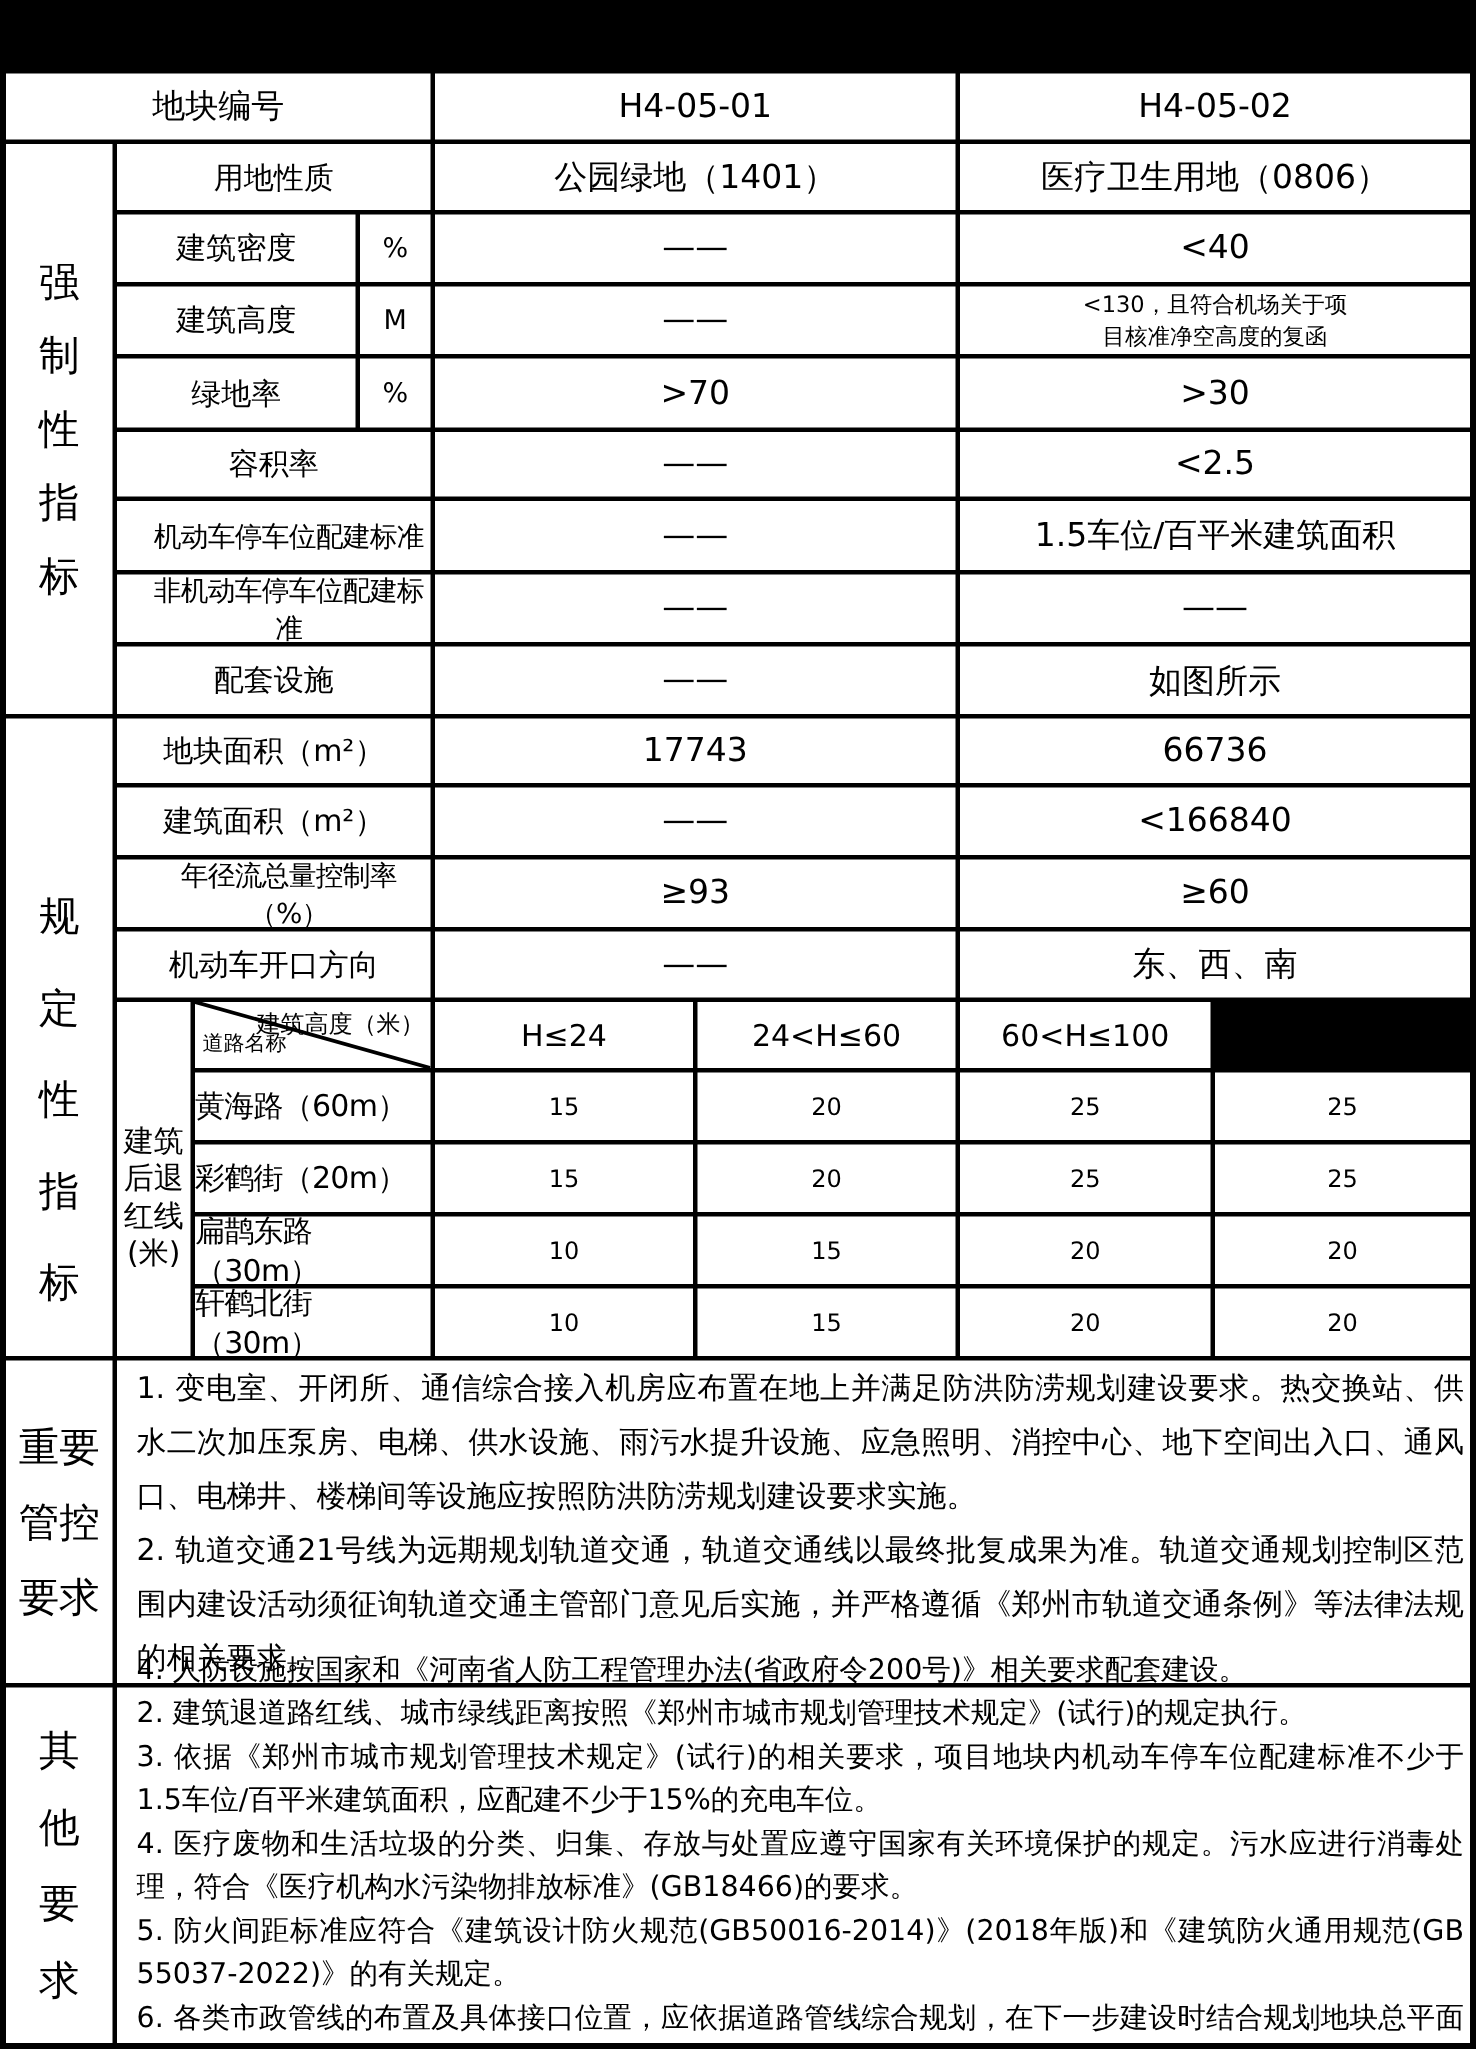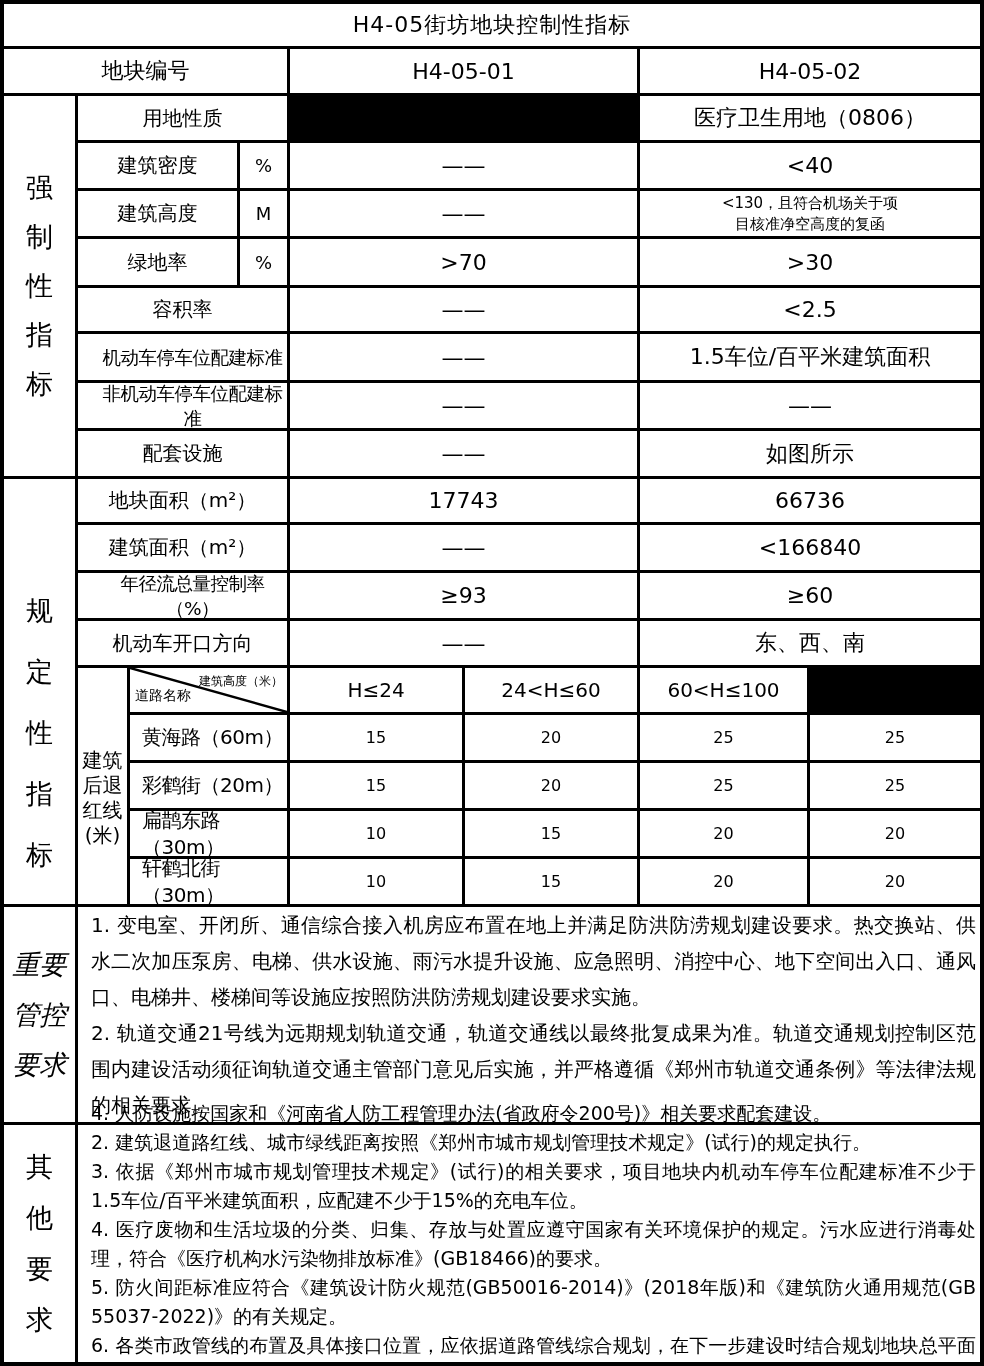--- a/index.html
+++ b/index.html
@@ -19,54 +19,54 @@
   .title { font-size:22px; letter-spacing:1px; }
   .head  { font-size:22px; }
   .label { font-size:20px; }
   .label.long { font-size:18.5px; letter-spacing:-0.5px;padding-left:20px; }
   .unit  { font-size:18px; }
   .val   { font-size:22px; }
   .val2  { flex-direction:column; font-size:15px; line-height:21px; }
   .vcol  { background:#fff; display:flex; flex-direction:column; align-items:center; justify-content:center; font-size:27px; }
   .vcol.g13 { gap:13px; }
   .vcol.g25 { gap:25px; padding-top:82px; }
-  .vcol.g14 { gap:14px;font-style:italic; }
+  .vcol.g14 { gap:14px; }
   .vcol.g15 { gap:15px; }
   .group-label { background:#fff; display:flex; flex-direction:column; align-items:center; justify-content:center; font-size:20px; line-height:20px; gap:5px; padding-top:22px; }
   .corner { background:#fff; position:relative; }
-  .corner .tr { position:absolute; top:5px; right:4px; font-size:12px; }
+  .corner .tr { position:absolute; top:5px; right:4px; font-size:16px; }
   .corner .bl { position:absolute; bottom:7px; left:5px; font-size:14px; }
   .sub-h { font-size:20px; }
-  .road  { font-size:20px; justify-content:flex-start; text-align:left; padding-left:12px; letter-spacing:-0.5px; }
+  .road  { font-size:20px; justify-content:flex-start; text-align:left; padding-left:0; letter-spacing:-0.5px; }
   .num   { font-size:16px; }
   .req { background:#fff; display:flex; flex-direction:column; justify-content:center; text-align:justify; padding:8px 4px 8px 13px; }
   .req-important p { line-height:36px; font-size:20px; }
   .req-other p { line-height:29px; font-size:19px; }
 </style>
 </head>
 <body>
 
 <div class="page">
   <div class="grid">
 
-    <div class="c title" style="grid-area:1/1/2/9">H4-05街坊地块控制性指标</div>
 
     <div class="c head" style="grid-area:2/1/3/5">地块编号</div>
     <div class="c head" style="grid-area:2/5/3/7">H4-05-01</div>
     <div class="c head" style="grid-area:2/7/3/9">H4-05-02</div>
 
     <div class="vcol g13" style="grid-area:3/1/11/2">
       <span>强</span>
       <span>制</span>
       <span>性</span>
       <span>指</span>
       <span>标</span>
     </div>
 
     <div class="c label" style="grid-area:3/2/4/5">用地性质</div>
+    <div class="c val" style="grid-area:3/5/4/7">公园绿地（1401）</div>
     <div class="c val" style="grid-area:3/7/4/9">医疗卫生用地（0806）</div>
 
     <div class="c label" style="grid-area:4/2/5/4">建筑密度</div>
     <div class="c unit" style="grid-area:4/4/5/5">%</div>
     <div class="c val" style="grid-area:4/5/5/7">——</div>
     <div class="c val" style="grid-area:4/7/5/9">&lt;40</div>
 
     <div class="c label" style="grid-area:5/2/6/4">建筑高度</div>
     <div class="c unit" style="grid-area:5/4/6/5">M</div>
     <div class="c val" style="grid-area:5/5/6/7">——</div>

